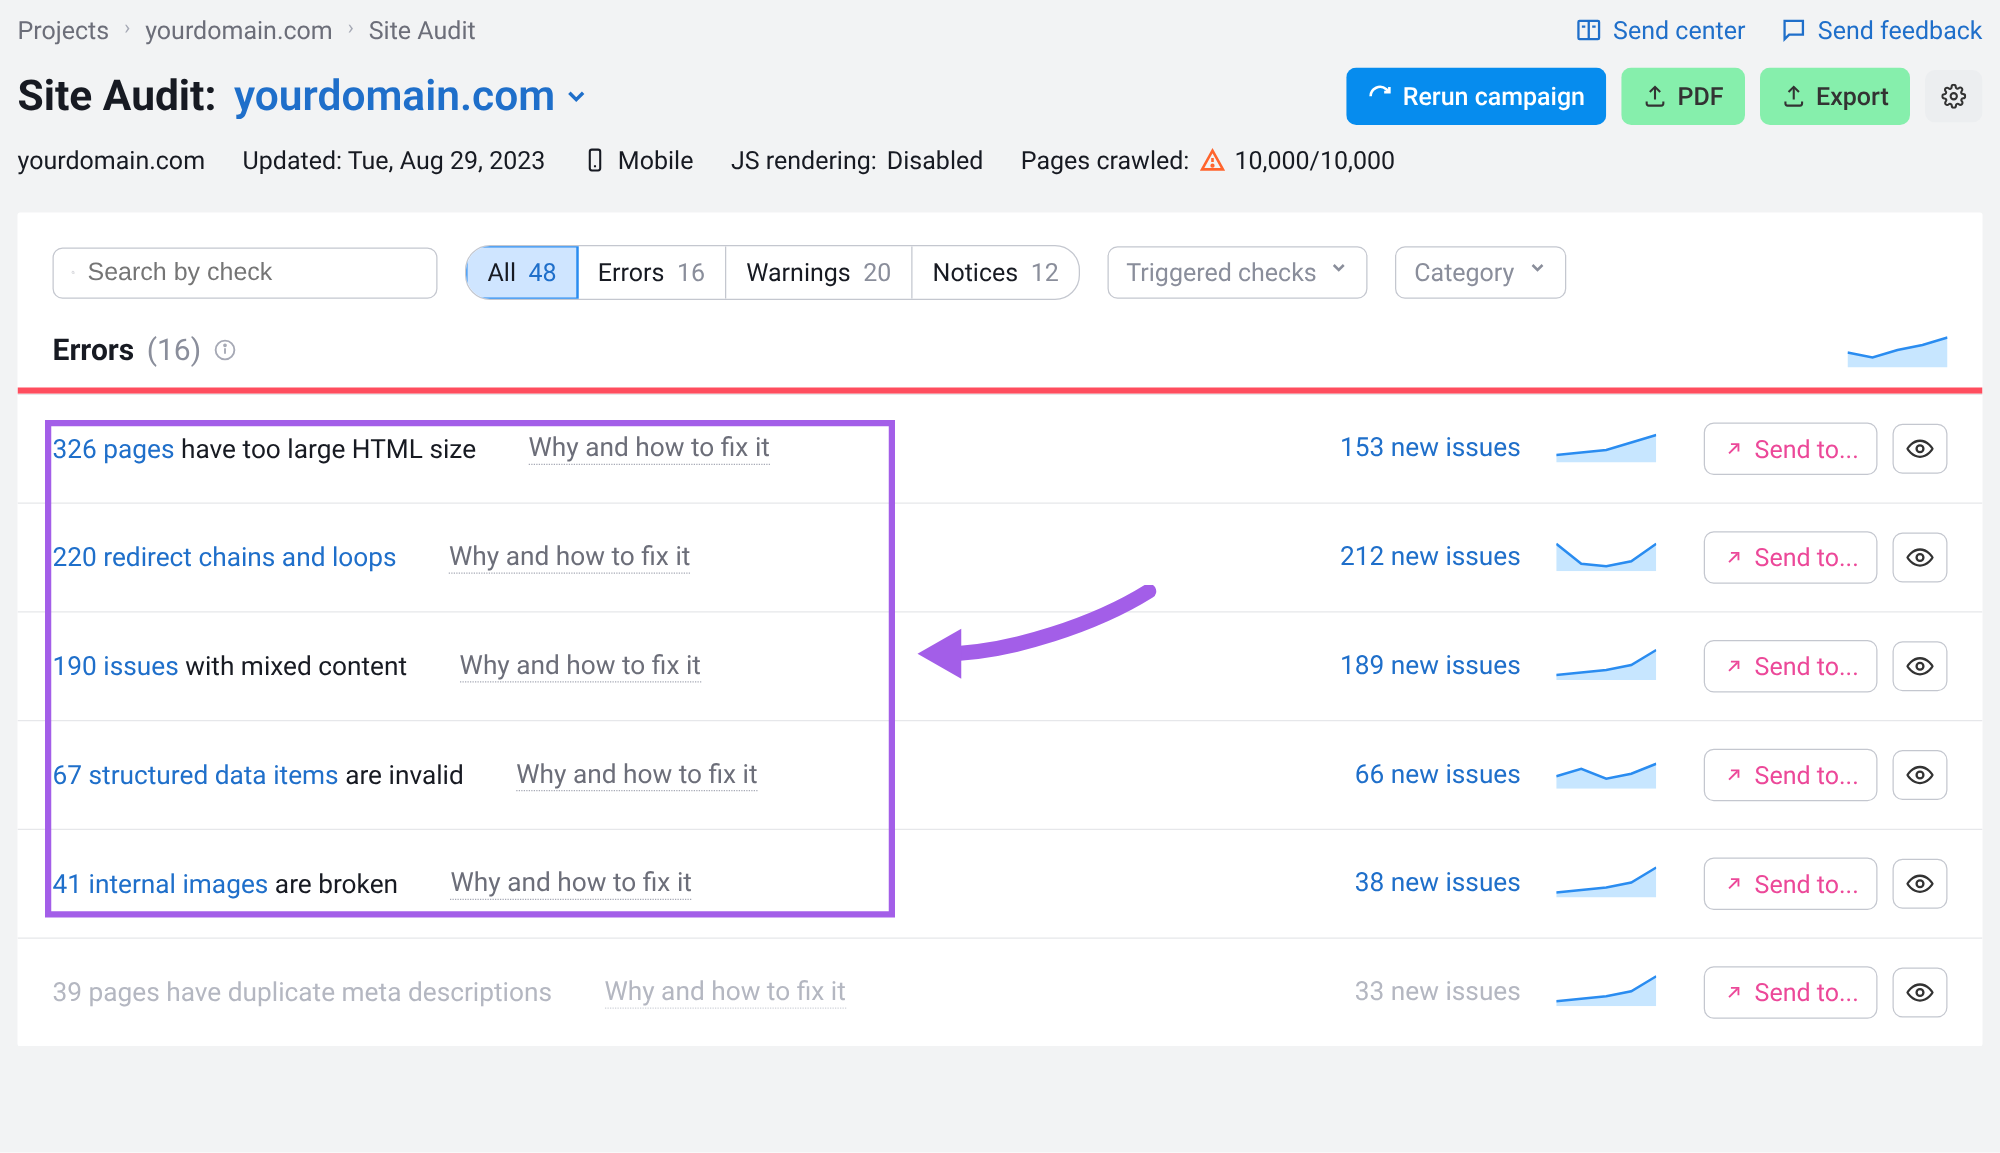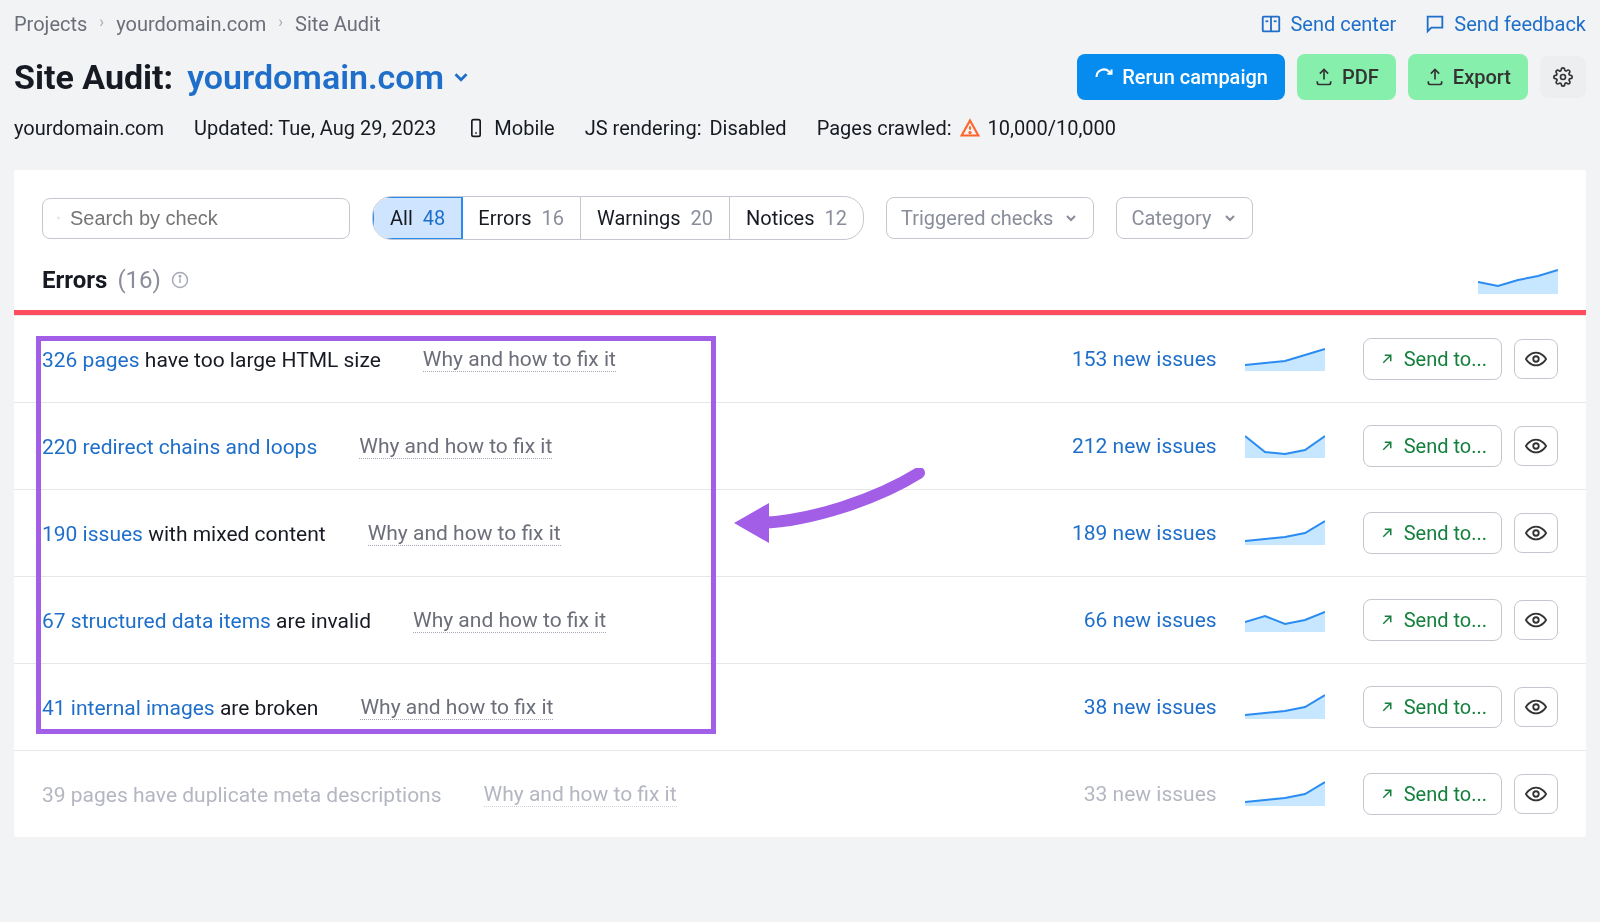--- a/index.html
+++ b/index.html
@@ -34,40 +34,40 @@
 .card-top { display:flex; align-items:center; gap:22px; padding: 26px 28px 26px 28px; flex-wrap:wrap;}
 .search-box { display:flex; align-items:center; gap:10px; border:1px solid #c4c7cf; border-radius:8px; padding:8px 14px; width:308px; color:#8a8e9b; }
 .search-box svg { width:20px; height:20px; color:#8a8e9b;}
 .search-box input { border:none; outline:none; font-size:20px; color:#333; flex:1; background:transparent; }
 .seg { display:flex; border:1px solid #c4c7cf; border-radius:20px; overflow:hidden; }
 .seg .seg-btn { padding:8px 16px; font-size:20px; display:flex; gap:10px; align-items:center; cursor:pointer; border-right:1px solid #c4c7cf; }
 .seg .seg-btn:last-child { border-right:none; }
 .seg .seg-btn .count { color:#8a8e9b; }
 .seg .seg-btn.active { background:#cfe5ff; border:2px solid #2a8cf0; margin:-1px; border-radius:8px 0 0 8px; }
 .seg .seg-btn.active .count { color:#1f6fca; }
-.dd { border:1px solid #c4c7cf; border-radius:8px; padding:8px 14px; font-size:20px; color:#8a8e9b; display:flex; align-items:center; gap:10px; cursor:pointer;}
+.dd { border:1px solid #c4c7cf; border-radius:8px; padding:8px 14px; font-size:20px; color:#8a8e9b; display:flex; gap:10px; cursor:pointer;}
 .dd svg { width:16px; height:16px; }
 .section-title { display:flex; align-items:center; justify-content:space-between; padding: 0 28px 16px 28px; }
 .section-title .left { display:flex; align-items:center; gap:10px; font-size:24px; }
 .section-title .left .lbl { font-weight:700; }
 .section-title .left .cnt { color:#8a8e9b; }
 .section-title .spark { width:80px; height:28px; }
 .divider-red { height:5px; background:#ff4d5e; }
 .highlight-box { position:absolute; border:5px solid #a35ee8; pointer-events:none; z-index:5; }
 .arrow-anno { position:absolute; z-index:6; pointer-events:none; color:#a35ee8; }
 .issue-row { display:flex; align-items:center; padding: 22px 28px; border-top:1px solid #e6e7ea; font-size:21px; }
 .issue-row .desc { flex: 0 0 660px; display:flex; align-items:flex-end; gap:32px; flex-wrap:wrap;}
 .issue-row .desc .link { color:#1f6fca; cursor:pointer; }
 .issue-row .desc .plain { color:#171a22; }
 .issue-row .desc .fix { color:#6c6e79; border-bottom:1px dotted #a6a9b5; cursor:pointer; margin-left:10px;}
 .issue-row .spacer { flex:1; }
 .issue-row .new-issues { color:#1f6fca; cursor:pointer; white-space:nowrap; margin-right:28px; }
 .issue-row .spark-cell { width:90px; margin-right:28px; }
 .issue-row .spark-cell svg { width:80px; height:28px; }
-.issue-row .sendto { border:1px solid #c4c7cf; border-radius:8px; padding:8px 14px; display:flex; align-items:center; gap:8px; cursor:pointer; color:#15803d; margin-right:12px; font-size:20px;}
+.issue-row .sendto { border:1px solid #c4c7cf; border-radius:8px; padding:8px 14px; display:flex; align-items:center; gap:8px; cursor:pointer; color:#ec4899; margin-right:12px; font-size:20px;}
 .issue-row .sendto svg { width:18px; height:18px; }
 .issue-row .eye { border:1px solid #c4c7cf; border-radius:8px; padding:8px 10px; cursor:pointer; display:flex; align-items:center; justify-content:center;}
 .issue-row .eye svg { width:22px; height:22px; color:#333;}
 .issue-row.faded .desc .link, .issue-row.faded .desc .plain, .issue-row.faded .desc .fix, .issue-row.faded .new-issues { color:#b4b7c1; border-color:#d0d2d9;}
 .info-icon { width:18px; height:18px; color:#a6a9b5; }
 </style>
 </head>
 <body>
 
 <div class="page">

